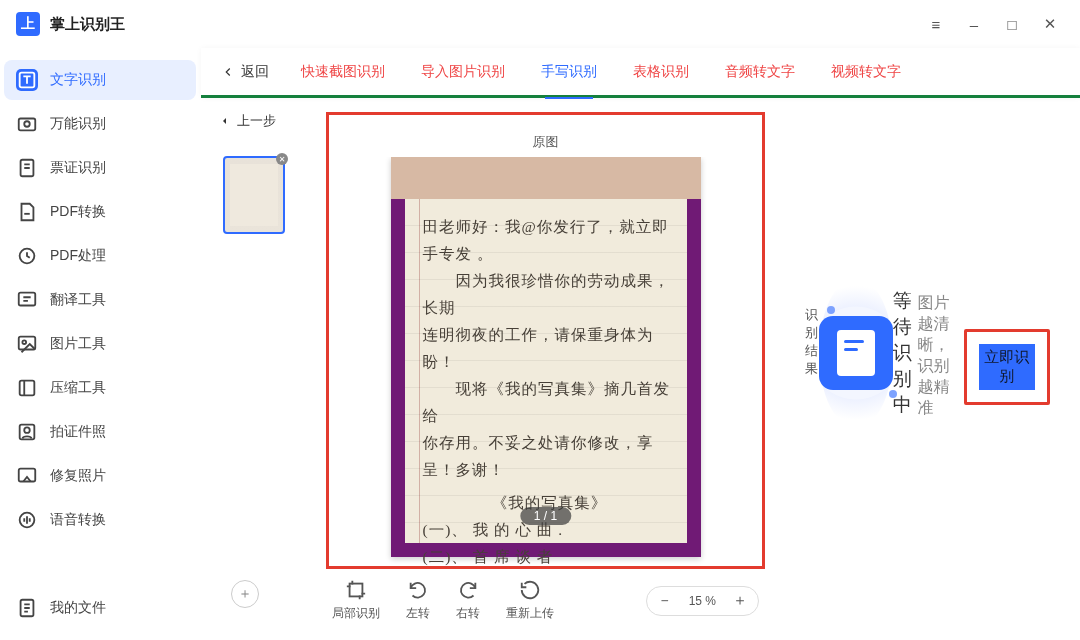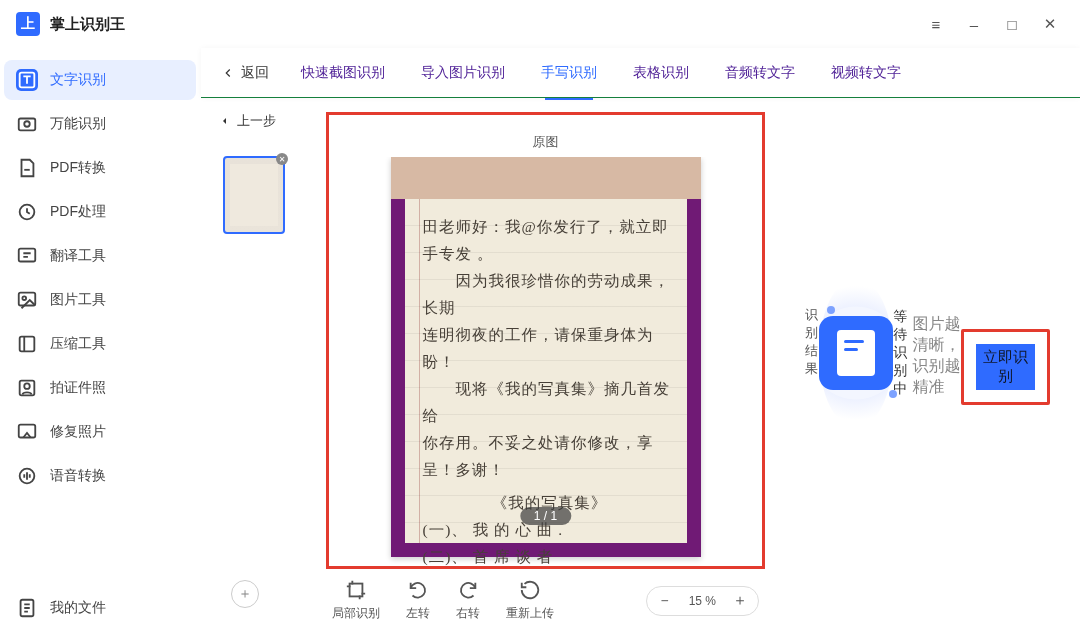--- a/index.html
+++ b/index.html
@@ -14,24 +14,24 @@
   .body { flex:1; display:flex; min-height:0; }
   .sidebar { width:200px; padding:12px 4px; display:flex; flex-direction:column; gap:4px; }
   .side-item { display:flex; align-items:center; height:40px; padding:0 12px; border-radius:8px; color:#444; cursor:pointer; }
   .side-item .icon { width:22px; height:22px; margin-right:12px; display:flex; align-items:center; justify-content:center; color:#444; }
   .side-item.active { background:#e8efff; color:#2f6bff; }
   .side-item.active .icon { color:#2f6bff; background:#2f6bff; border-radius:5px; }
   .side-item.active .icon svg { stroke:#fff; }
   .side-spacer { flex:1; }
   .content { flex:1; display:flex; flex-direction:column; border-left:1px solid #fff; background:#fff; position:relative; }
   .content-top-shadow { box-shadow: 0 0 6px rgba(0,0,0,0.04); border-radius: 0 0 0 0; }
-  .topnav { display:flex; align-items:center; height:50px; padding:0 20px; border-bottom:1px solid #15803d; gap:28px; }
+  .topnav { display:flex; align-items:center; height:50px; padding:0 20px; border-bottom:3px solid #15803d; gap:28px; }
   .back { display:flex; align-items:center; color:#333; cursor:pointer; }
   .back svg { width:14px; height:14px; margin-right:6px; }
-  .tab { padding:8px 4px; color:#4c1d95; cursor:pointer; position:relative; }
+  .tab { padding:8px 4px; color:#ef4444; cursor:pointer; position:relative; }
   .tab.active { color:#2f6bff; }
   .tab.active::after { content:""; position:absolute; left:12%; right:12%; bottom:-10px; height:2px; background:#2f6bff; }
   .workspace { flex:1; display:flex; min-height:0; }
   .leftcol { width:115px; display:flex; flex-direction:column; padding:14px 12px 14px 18px; align-items:flex-start; }
   .prev-step { display:flex; align-items:center; color:#333; font-size:13px; cursor:pointer; margin-bottom:26px; }
   .prev-step svg { width:12px; height:12px; margin-right:6px; }
   .thumb { width:62px; height:78px; border:2px solid #2f6bff; border-radius:4px; position:relative; margin-left:4px; background:linear-gradient(#e8e2d9,#eae4da); display:flex; align-items:center; justify-content:center; }
   .thumb .paper { width:48px; height:62px; background:#efe9de; }
   .thumb .close { position:absolute; top:-5px; right:-5px; width:12px; height:12px; border-radius:50%; background:#888; color:#fff; font-size:8px; display:flex; align-items:center; justify-content:center; }
   .addbtn { margin-top:auto; margin-bottom:18px; margin-left:12px; width:28px; height:28px; border:1px solid #ccc; border-radius:50%; display:flex; align-items:center; justify-content:center; color:#888; cursor:pointer; }
@@ -56,21 +56,21 @@
   .rightcol { width:305px; display:flex; flex-direction:row; align-items:center; padding:14px 30px 18px; }
   .result-title { color:#555; font-size:13px; margin-bottom:50px; align-self:center; }
   .big-icon-wrap { width:150px; height:150px; border-radius:50%; background:radial-gradient(circle at 50% 50%, #f3f6ff 0%, #f3f6ff 55%, #eef2ff 56%, #fff 80%); display:flex; align-items:center; justify-content:center; margin-bottom:28px; }
   .big-icon { width:74px; height:74px; border-radius:14px; background:#2f6bff; display:flex; align-items:center; justify-content:center; position:relative; }
   .big-icon .sheet { width:38px; height:46px; background:#fff; border-radius:4px; position:relative; }
   .big-icon .sheet::before { content:""; position:absolute; top:10px; left:7px; width:20px; height:3px; background:#2f6bff; border-radius:2px; }
   .big-icon .sheet::after { content:""; position:absolute; top:18px; left:7px; width:14px; height:3px; background:#2f6bff; border-radius:2px; }
   .big-icon::before, .big-icon::after { content:""; position:absolute; width:8px; height:8px; border-radius:50%; background:#7da2ff; }
   .big-icon::before { top:-10px; left:8px; }
   .big-icon::after { bottom:-8px; right:-4px; }
-  .status-text { font-size:14px; color:#333; margin-bottom:28px; }
+  .status-text { font-size:19px; color:#333; margin-bottom:28px; }
   .hint-text { font-size:16px; color:#888; margin-bottom:22px; }
   .cta-frame { border:3px solid #e33b2e; padding:12px 12px; width:100%; border-radius:2px; }
   .cta-button { width:100%; height:46px; background:#2f6bff; color:#0f172a; border:none; border-radius:0; font-size:15px; cursor:pointer; }
 </style>
 </head>
 <body>
 
 <div class="app">
   <div class="titlebar">
     <div class="logo">
@@ -96,20 +96,29 @@
         <span>文字识别</span>
       </div>
       <div class="side-item">
         <span class="icon">
             <svg viewBox="0 0 24 24" fill="none" stroke="currentColor" stroke-width="2">
               <rect x="3" y="6" width="18" height="13" rx="2"></rect>
               <circle cx="12" cy="12" r="3"></circle>
             </svg>
           </span>
         <span>万能识别</span>
+      </div>
+      <div class="side-item">
+        <span class="icon">
+            <svg viewBox="0 0 24 24" fill="none" stroke="currentColor" stroke-width="2">
+              <rect x="5" y="3" width="14" height="18" rx="2"></rect>
+              <path d="M9 8h6M9 12h6"></path>
+            </svg>
+          </span>
+        <span>票证识别</span>
       </div>
       <div class="side-item">
         <span class="icon">
             <svg viewBox="0 0 24 24" fill="none" stroke="currentColor" stroke-width="2">
               <path d="M6 3h9l4 4v14H6z"></path>
               <path d="M9 14h6"></path>
             </svg>
           </span>
         <span>PDF转换</span>
       </div>

